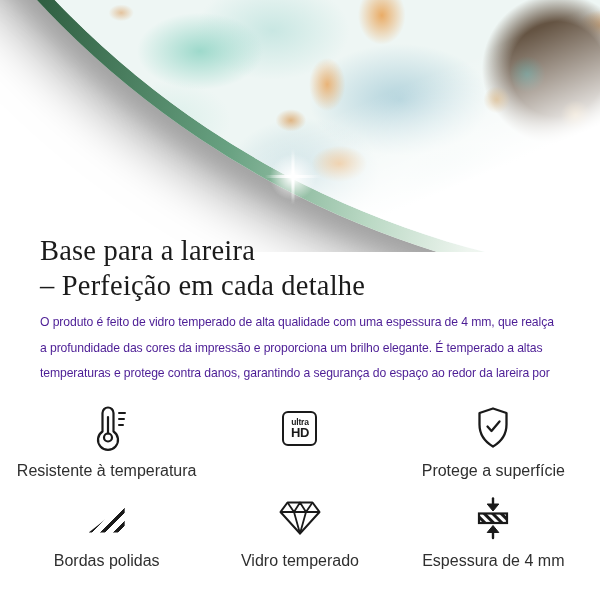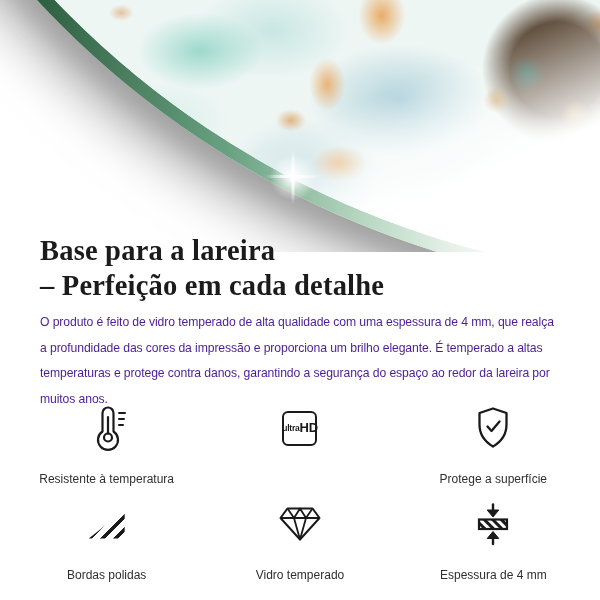--- a/index.html
+++ b/index.html
@@ -45,37 +45,37 @@
   }
   .sparkle{position:absolute;left:263px;top:147px;width:60px;height:60px;pointer-events:none;
     background:radial-gradient(circle, rgba(255,255,255,.95) 0 7%, rgba(255,255,255,0) 55%);}
   .sparkle::before,.sparkle::after{content:"";position:absolute;background:linear-gradient(90deg,rgba(255,255,255,0),#fff 42% 58%,rgba(255,255,255,0));}
   .sparkle::before{left:2px;top:28px;width:56px;height:3px;}
   .sparkle::after{left:2px;top:28px;width:56px;height:3px;transform:rotate(90deg);}
 
   
   .content{position:absolute;left:40px;top:233px;width:552px;}
   .h1{
-    font-family:"Liberation Serif", serif;font-weight:700;
+    font-family:"Liberation Serif", serif;font-weight:400;
     font-size:28.5px;line-height:35px;color:#1b1b1b;letter-spacing:.2px;
   }
   .para{margin-top:7px;font-size:12.2px;line-height:25.5px;color:#4c1d95;letter-spacing:-.1px;}
   .para div{white-space:nowrap;}
 
   
   .features{
     position:absolute;left:10px;top:404px;width:580px;
     display:grid;grid-template-columns:repeat(3,1fr);row-gap:14px;
   }
   .feature{display:flex;flex-direction:column;align-items:center;}
   .icon-box{height:48px;display:flex;align-items:center;justify-content:center;}
-  .feature-label{margin-top:20px;font-size:12px;color:#2f2f2f;}
+  .feature-label{margin-top:10px;font-size:16px;color:#2f2f2f;}
 
   .uhd{width:31px;height:31px;border:2.6px solid #1a1a1a;border-radius:6px;
-    display:flex;flex-direction:row;align-items:center;justify-content:center;color:#1a1a1a;}
+    display:flex;flex-direction:column;align-items:center;justify-content:center;color:#1a1a1a;}
   .uhd .t1{font-size:8.5px;font-weight:700;line-height:9px;letter-spacing:-.2px;}
   .uhd .t2{font-size:13px;font-weight:800;line-height:12px;letter-spacing:-.3px;}
 
   .stripes{width:36px;height:29px;
     clip-path:polygon(0 100%, 100% 3%, 100% 100%);
     background:repeating-linear-gradient(135deg,#1a1a1a 0 3.8px,transparent 3.8px 9.2px);}
 
   svg.ic{display:block;}
 </style>
 </head>
@@ -92,21 +92,20 @@
 
 <div class="content">
   <div class="h1">
     <div>Base para a lareira</div>
     <div>– Perfeição em cada detalhe</div>
   </div>
   <div class="para">
     <div>O produto é feito de vidro temperado de alta qualidade com uma espessura de 4 mm, que realça</div>
     <div>a profundidade das cores da impressão e proporciona um brilho elegante. É temperado a altas</div>
     <div>temperaturas e protege contra danos, garantindo a segurança do espaço ao redor da lareira por</div>
-    <div>muitos anos.</div>
   </div>
 </div>
 
 <div class="features">
 
   <div class="feature">
     <div class="icon-box">
       <svg class="ic" width="40" height="48" viewBox="0 0 40 48" fill="none">
         <path d="M15.5 27.5 V9 a5.5 5.5 0 0 1 11 0 v18.5 a10 10 0 1 1 -11 0 Z" stroke="#1a1a1a" stroke-width="2.2" stroke-linejoin="round"></path>
         <line x1="21" y1="13" x2="21" y2="29.5" stroke="#1a1a1a" stroke-width="2.2" stroke-linecap="round"></line>

